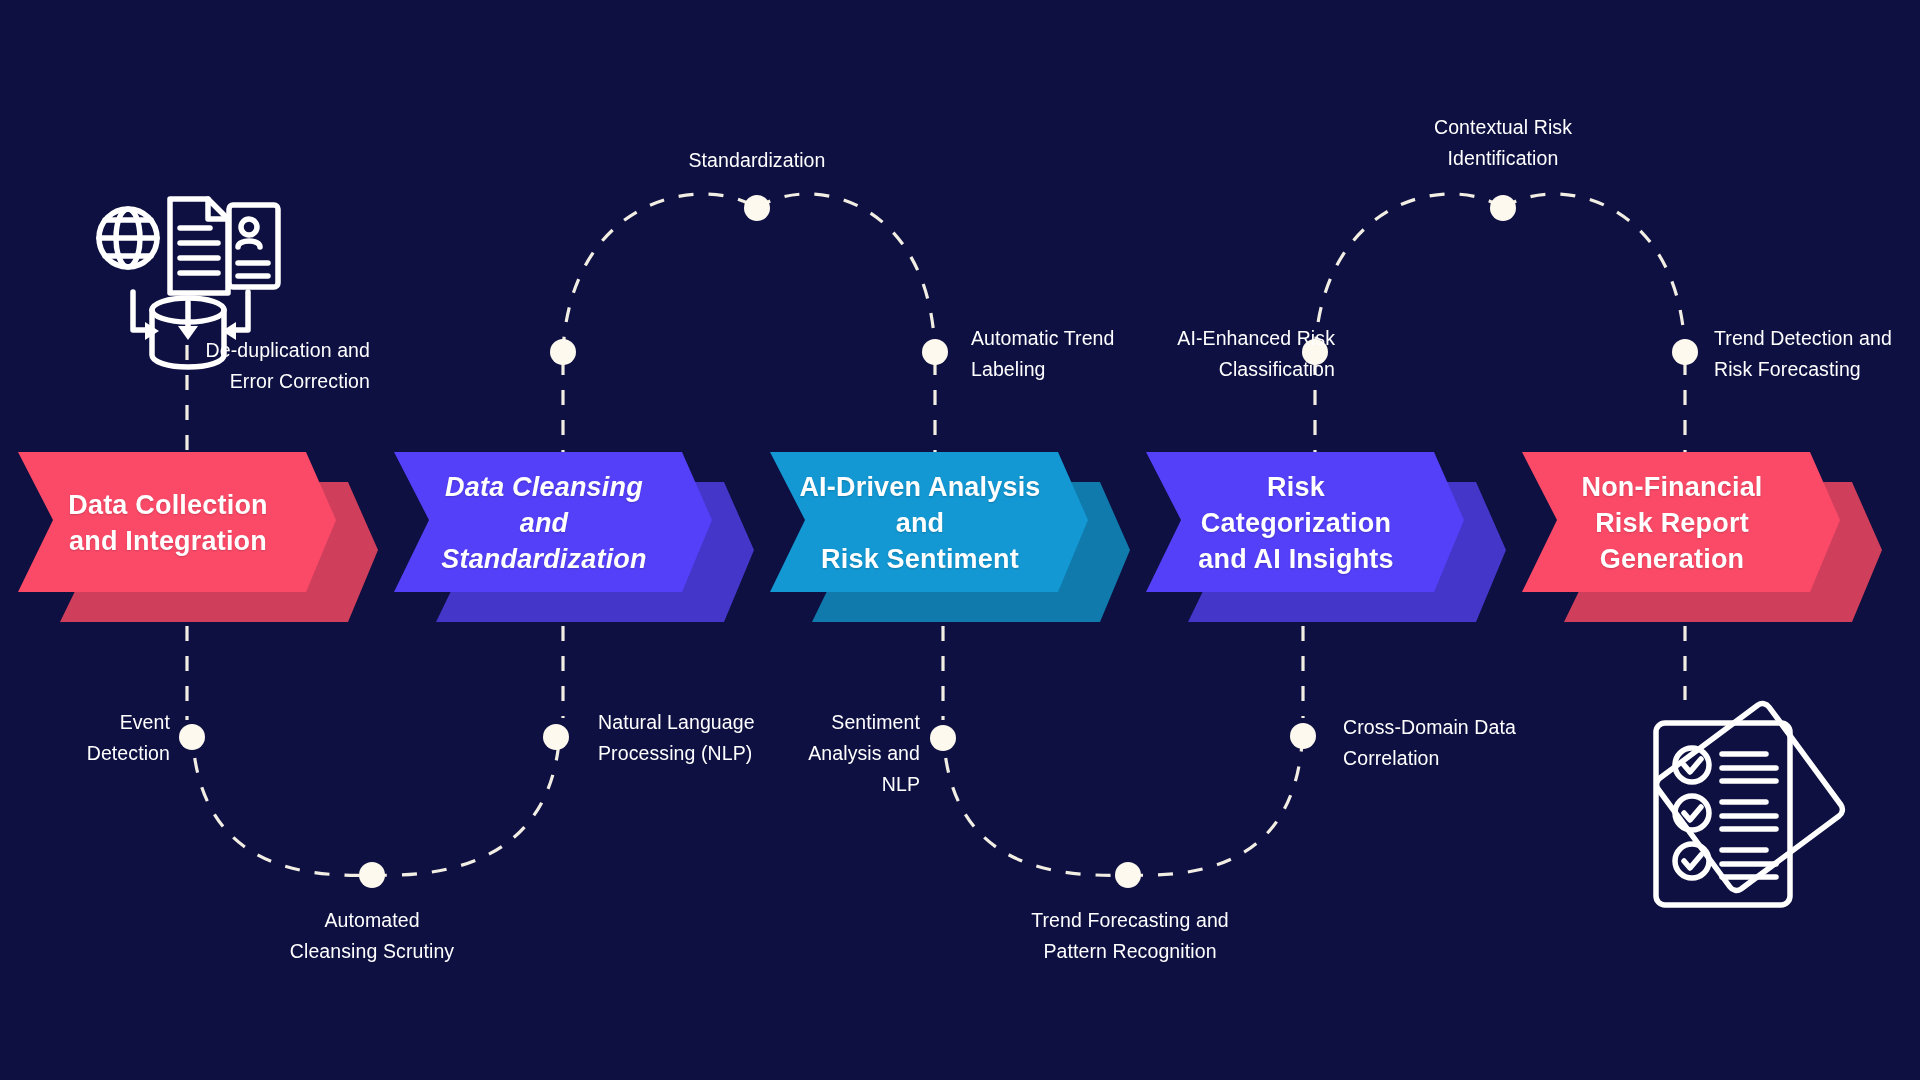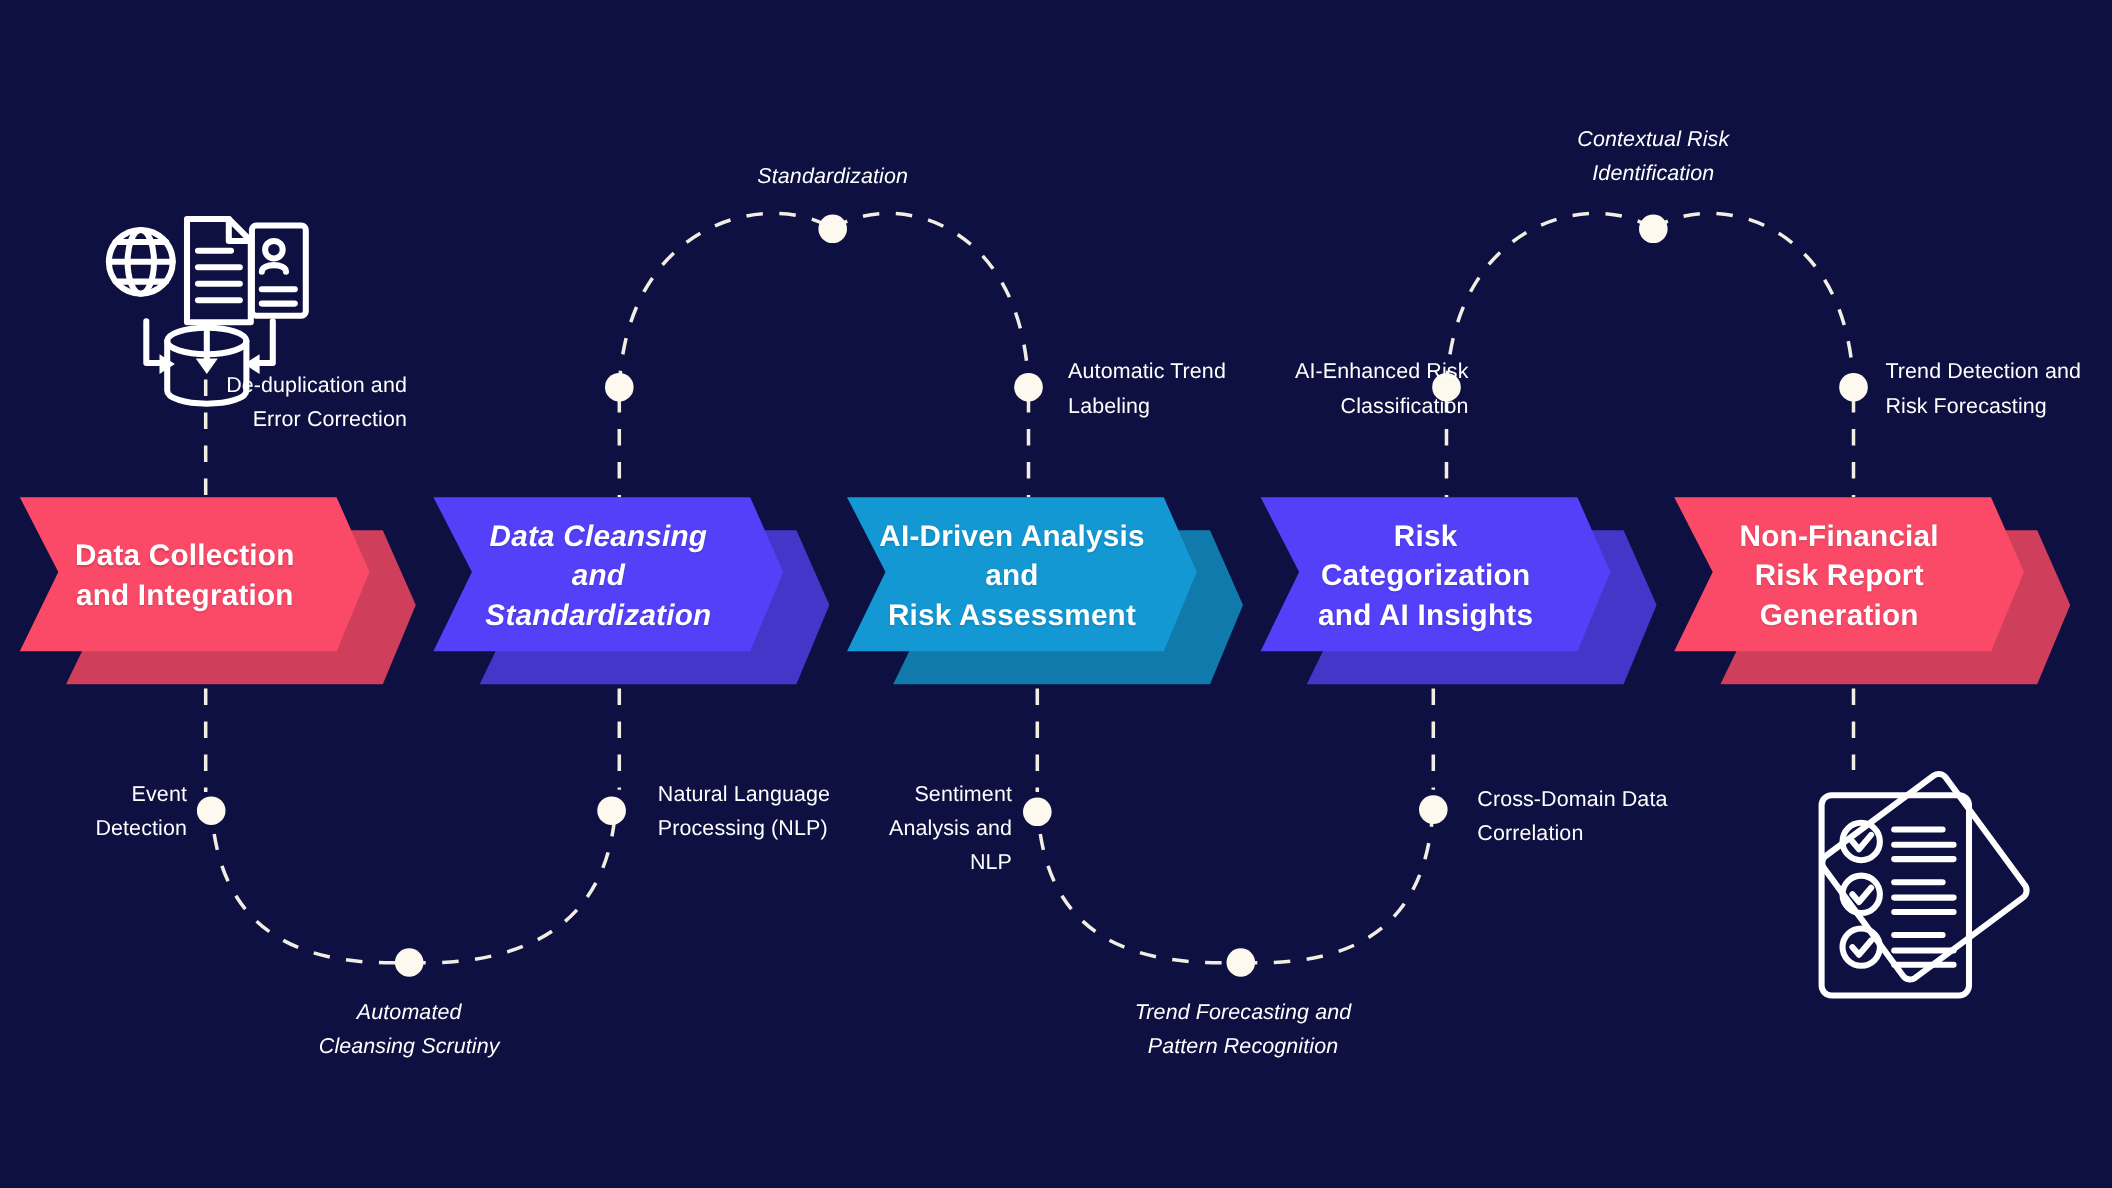--- a/index.html
+++ b/index.html
@@ -15,21 +15,21 @@
   .node-label{
     position:absolute;
     color:#ffffff;
     font-size:19.5px;
     line-height:31px;
     white-space:pre-line;
     letter-spacing:0.1px;
   }
   .lab-left{text-align:right;}
   .lab-right{text-align:left;}
-  .lab-center{text-align:center;font-style:italic;}
+  .lab-center{text-align:center;}
   .chev-wrap{position:absolute;}
   .chev-text{
     position:absolute;
     left:0;right:0;
     color:#ffffff;
     font-weight:bold;
     font-size:27px;
     line-height:36px;
     text-align:center;
     white-space:pre-line;
@@ -199,21 +199,21 @@
 and Integration</div>
   </div>
   <div class="chev-wrap" style="left:394px;top:452px;width:300px;height:140px;font-style:italic;">
     <div class="chev-text" style="top:17px;">Data Cleansing
 and
 Standardization</div>
   </div>
   <div class="chev-wrap" style="left:770px;top:452px;width:300px;height:140px;">
     <div class="chev-text" style="top:17px;">AI-Driven Analysis
 and
-Risk Assessment</div>
+Risk Sentiment</div>
   </div>
   <div class="chev-wrap" style="left:1146px;top:452px;width:300px;height:140px;">
     <div class="chev-text" style="top:17px;">Risk
 Categorization
 and AI Insights</div>
   </div>
   <div class="chev-wrap" style="left:1522px;top:452px;width:300px;height:140px;">
     <div class="chev-text" style="top:17px;">Non-Financial
 Risk Report
 Generation</div>

